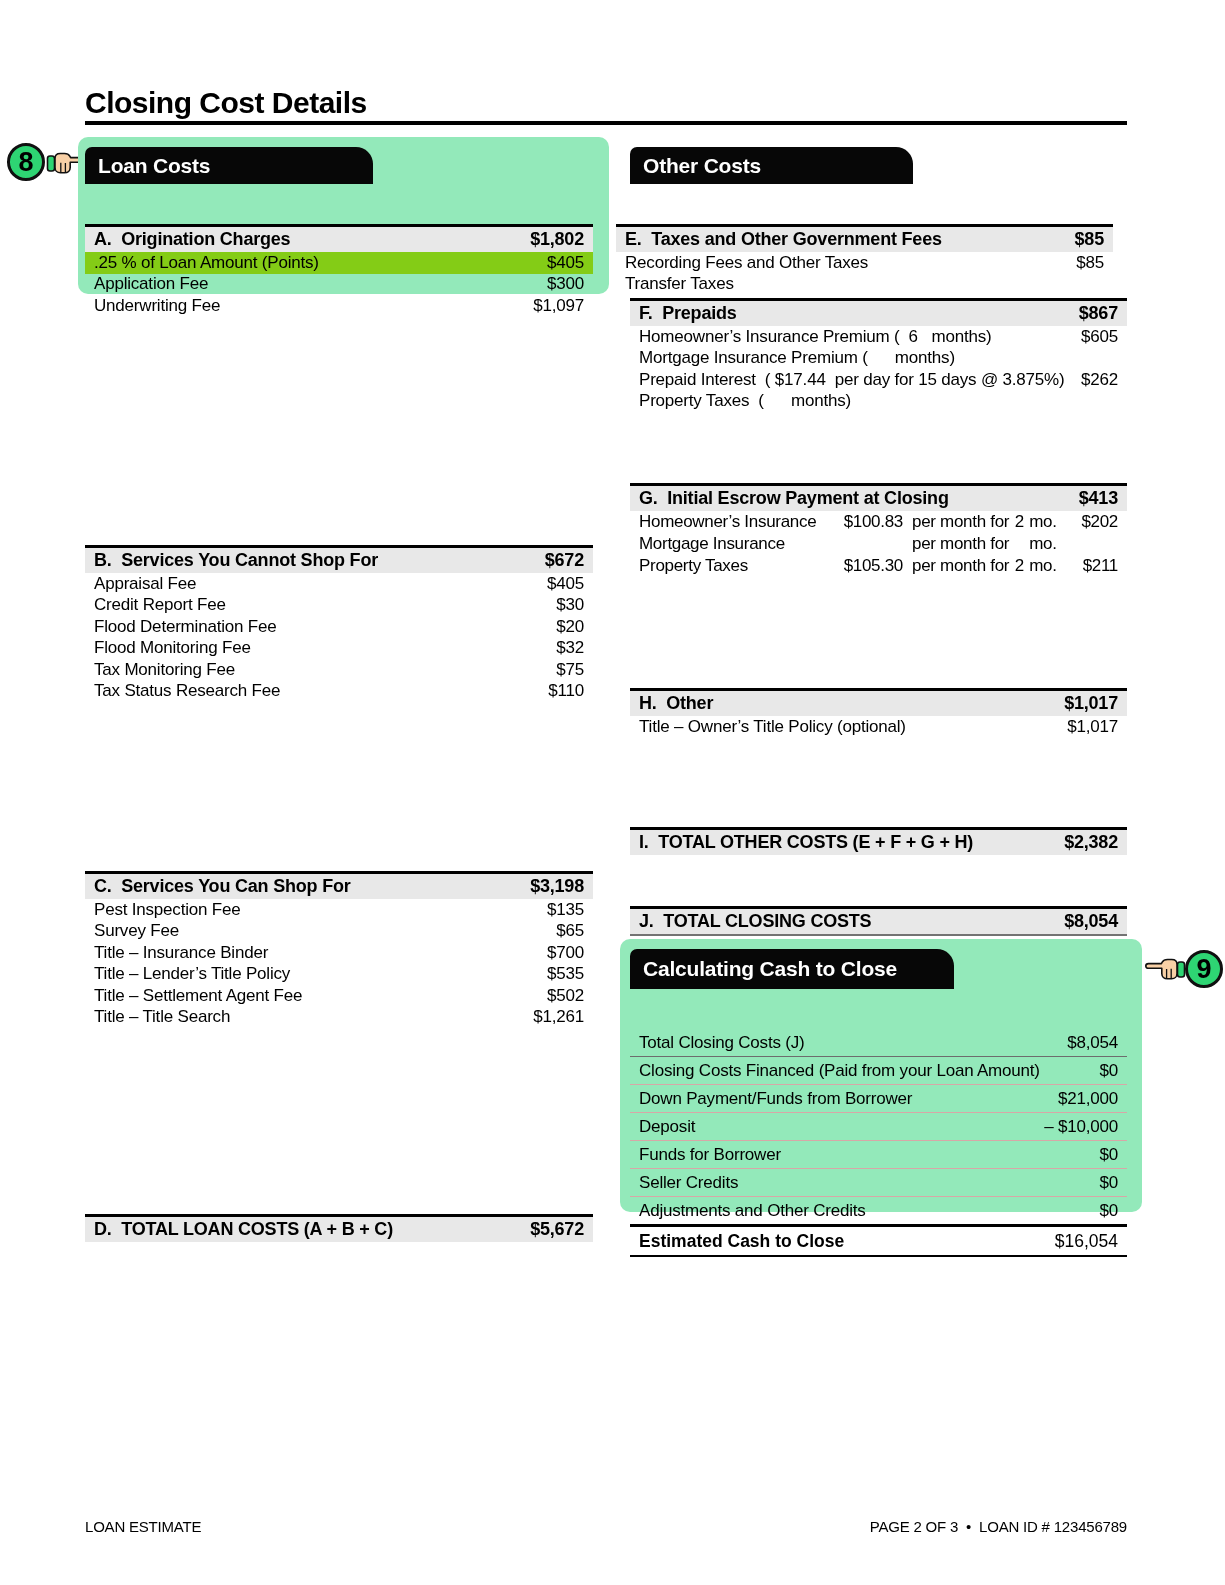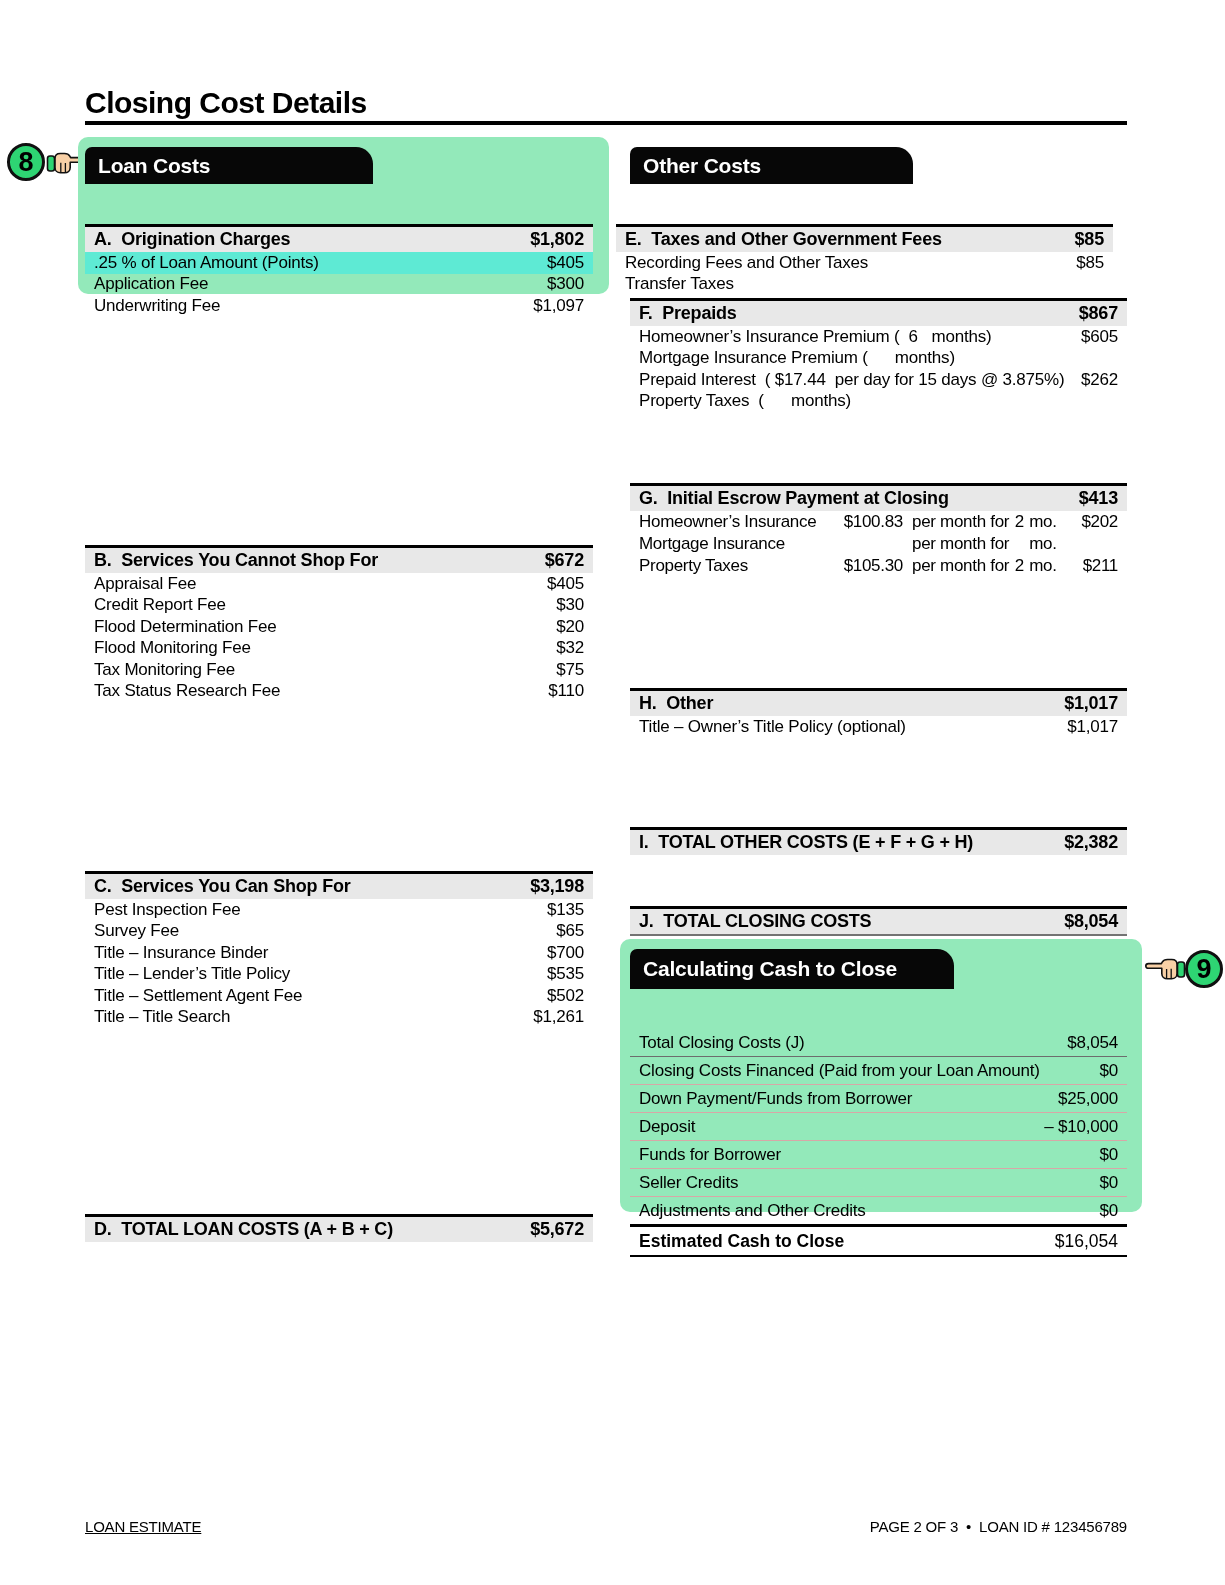--- a/index.html
+++ b/index.html
@@ -24,21 +24,21 @@
          display:flex;justify-content:space-between;align-items:center;
          padding:0 9px;font-size:18px;font-weight:700;letter-spacing:-0.2px;}
   .sec-h span{white-space:pre-wrap;}
   .sec-h.jh{border-bottom:2px solid #737373;}
 
   
   .row{height:21.5px;display:flex;justify-content:space-between;align-items:center;
        padding:0 9px;font-size:17px;letter-spacing:-0.2px;}
   .row .lbl{white-space:pre-wrap;}
   .row .val{white-space:pre;}
-  .row.white{background:#5eead4;}
+  .row.white{background:#84cc16;}
 
   
   .grow{height:22px;display:flex;align-items:center;padding:0 9px;font-size:17px;letter-spacing:-0.3px;}
   .glbl{width:188px;white-space:pre;}
   .gamt{width:76px;text-align:right;white-space:pre;}
   .gtxt{margin-left:9px;white-space:pre;}
   .gcnt{width:20px;text-align:center;white-space:pre;}
   .gunit{width:34px;white-space:pre;}
   .gval{flex:1;text-align:right;white-space:pre;}
 
@@ -295,21 +295,21 @@
     <div class="crow first">
       <span class="lbl">Total Closing Costs (J)</span>
       <span class="val">$8,054</span>
     </div>
     <div class="crow">
       <span class="lbl">Closing Costs Financed (Paid from your Loan Amount)</span>
       <span class="val">$0</span>
     </div>
     <div class="crow">
       <span class="lbl">Down Payment/Funds from Borrower</span>
-      <span class="val">$25,000</span>
+      <span class="val">$21,000</span>
     </div>
     <div class="crow">
       <span class="lbl">Deposit</span>
       <span class="val">– $10,000</span>
     </div>
     <div class="crow">
       <span class="lbl">Funds for Borrower</span>
       <span class="val">$0</span>
     </div>
     <div class="crow">
@@ -319,16 +319,16 @@
     <div class="crow nolast">
       <span class="lbl">Adjustments and Other Credits</span>
       <span class="val">$0</span>
     </div>
     <div class="ctotal">
       <span class="lbl">Estimated Cash to Close</span>
       <span class="val">$16,054</span>
     </div>
   </div>
 
-  <div class="abs footer" style="left:85px;top:1518px;text-decoration:underline;">LOAN ESTIMATE</div>
+  <div class="abs footer" style="left:85px;top:1518px;">LOAN ESTIMATE</div>
   <div class="abs footer right" style="left:627px;top:1518px;width:500px;">PAGE 2 OF 3  •  LOAN ID # 123456789</div>
 
 </div>
 
 </body></html>

